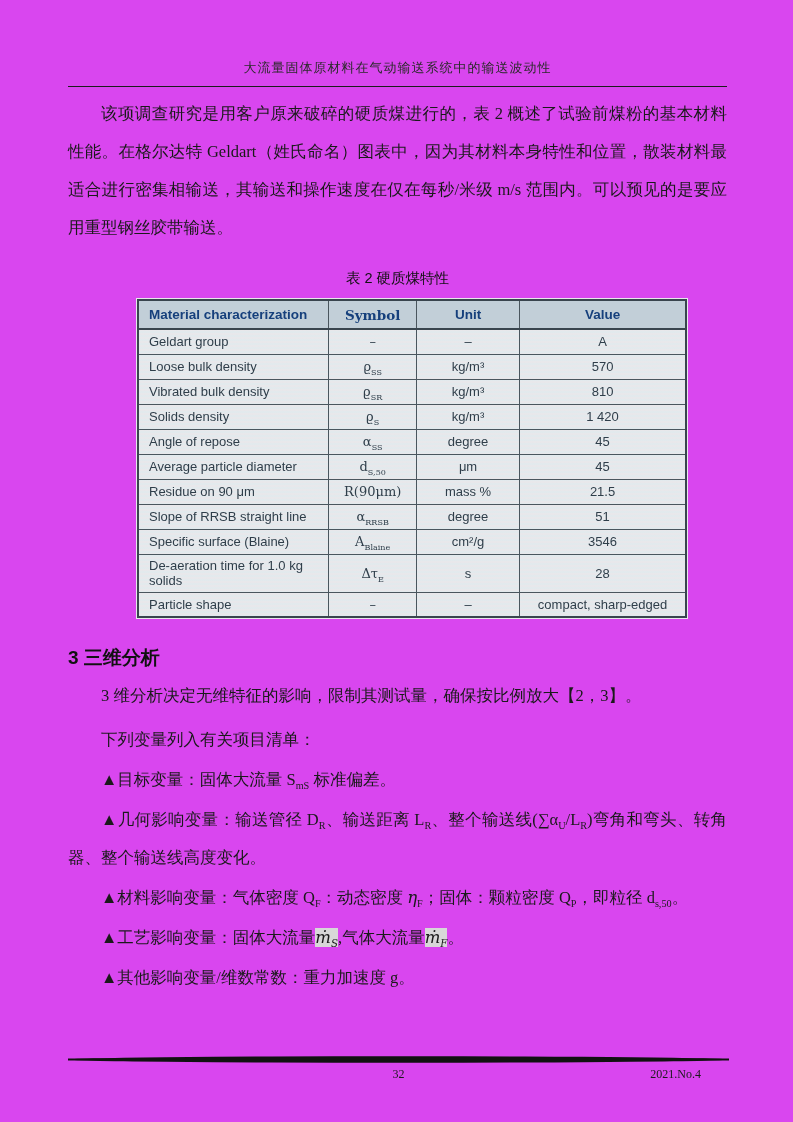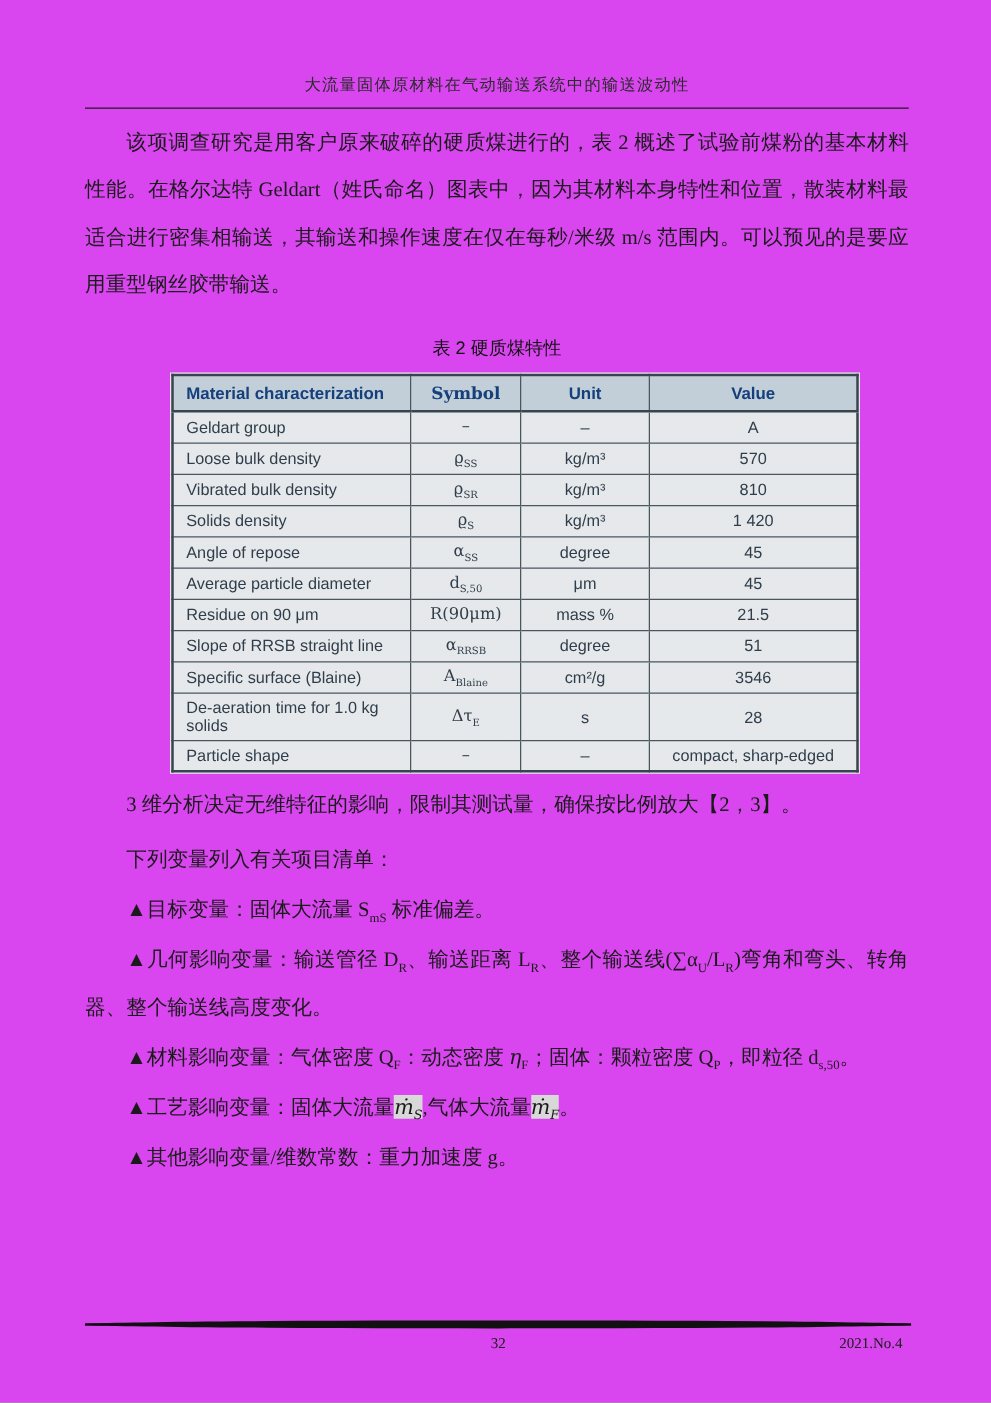--- a/index.html
+++ b/index.html
@@ -90,21 +90,21 @@
     color:#111;
   }
   .sec-p { margin-top:6px; }
   .bullet { margin-top:2px; }
 
   
   .doc-footer { position:absolute; left:68px; right:64px; bottom:40px; }
   .footer-line { display:block; width:100%; height:9px; }
   .footer-row { position:relative; margin-top:3px; font-size:12px; color:#1a1a1a; }
   .footer-page { display:block; text-align:center; }
-  .footer-issue { position:absolute; right:7px; top:0; }
+  .footer-issue { position:absolute; right:28px; top:0; }
 </style>
 </head>
 <body>
 
 <div class="page">
 
   <div class="content doc-header">
     <div class="title">大流量固体原材料在气动输送系统中的输送波动性</div>
     <div class="header-rule"></div>
   </div>
@@ -190,20 +190,21 @@
           <tr>
             <td class="c-mat">Particle shape</td>
             <td class="c-sym"><span>–</span><sub></sub></td>
             <td class="c-unit">–</td>
             <td class="c-val">compact, sharp-edged</td>
           </tr>
         </tbody>
       </table>
     </div>
 
+    <h2 class="sec-heading">3 三维分析</h2>
     <p class="body-text sec-p">3 维分析决定无维特征的影响，限制其测试量，确保按比例放大【2，3】。</p>
     <p class="body-text sec-p">下列变量列入有关项目清单：</p>
 
     <p class="body-text bullet"><span>▲目标变量：固体大流量 S</span><sub>mS</sub><span> 标准偏差。</span></p>
 
     <p class="body-text bullet"><span>▲几何影响变量：输送管径 D</span><sub>R</sub><span>、输送距离 L</span><sub>R</sub><span>、整个输送线(∑α</span><sub>U</sub><span>/L</span><sub>R</sub><span>)弯角和弯头、转角器、整个输送线高度变化。</span></p>
 
     <p class="body-text bullet"><span>▲材料影响变量：气体密度 Q</span><sub>F</sub><span>：动态密度 </span><span class="formula-var">η</span><sub>F</sub><span>；固体：颗粒密度 Q</span><sub>P</sub><span>，即粒径 d</span><sub>s,50</sub><span>。</span></p>
 
     <p class="body-text bullet"><span>▲工艺影响变量：固体大流量</span><span class="field"><span class="formula-var">ṁ</span><sub class="formula-var">S</sub></span><span>,气体大流量</span><span class="field"><span class="formula-var">ṁ</span><sub class="formula-var">F</sub></span><span>。</span></p>

